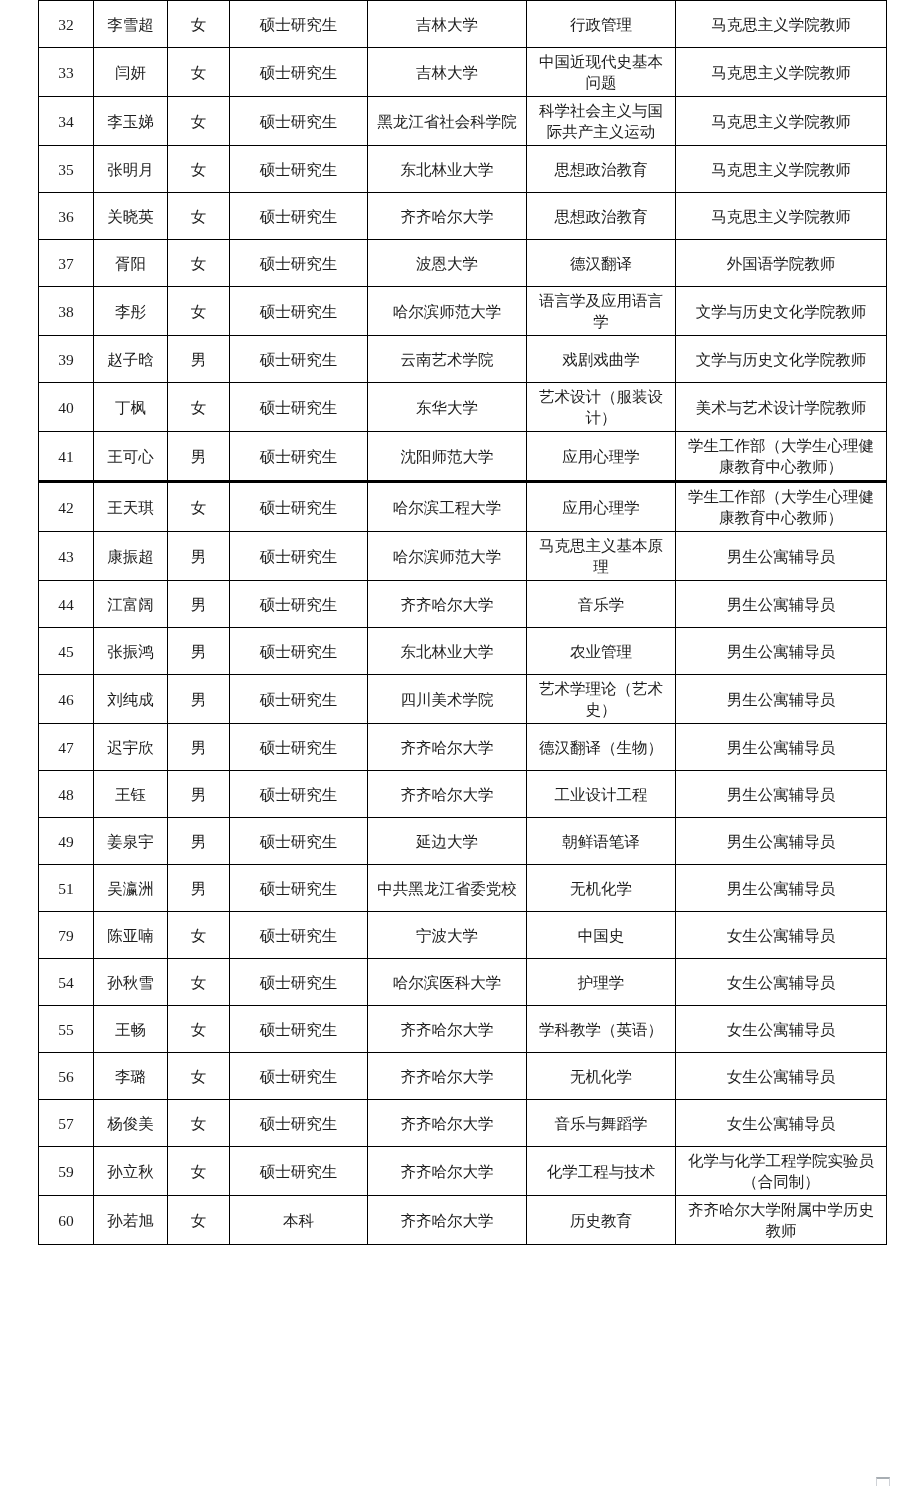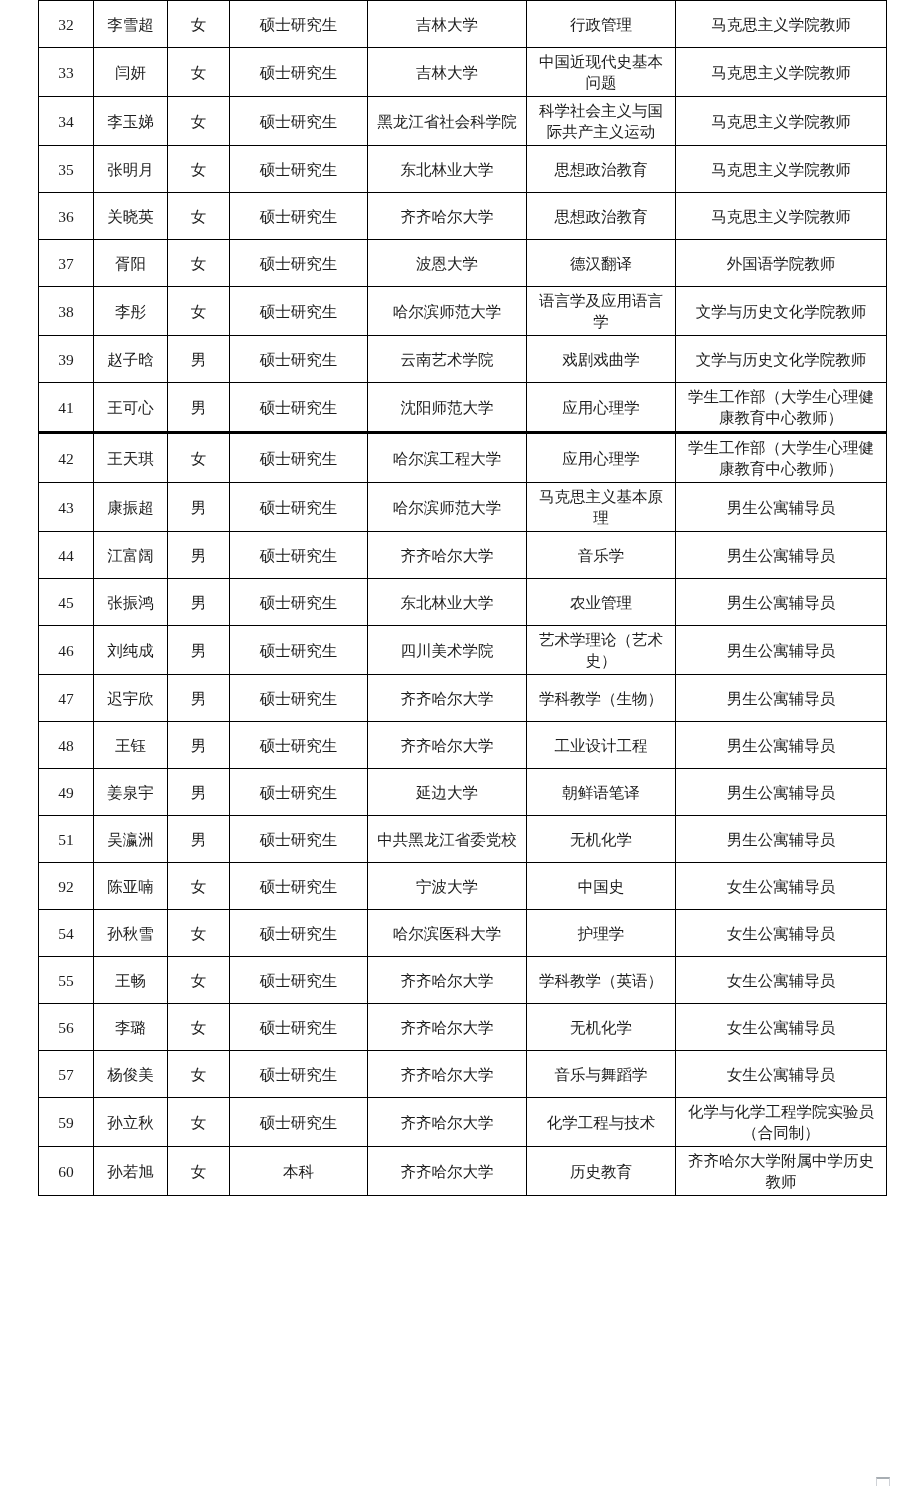--- a/index.html
+++ b/index.html
@@ -132,20 +132,29 @@
       <tr>
         <td>39</td>
         <td>赵子晗</td>
         <td>男</td>
         <td>硕士研究生</td>
         <td>云南艺术学院</td>
         <td>戏剧戏曲学</td>
         <td>文学与历史文化学院教师</td>
       </tr>
       <tr>
+        <td>40</td>
+        <td>丁枫</td>
+        <td>女</td>
+        <td>硕士研究生</td>
+        <td>东华大学</td>
+        <td>艺术设计（服装设计）</td>
+        <td>美术与艺术设计学院教师</td>
+      </tr>
+      <tr>
         <td>41</td>
         <td>王可心</td>
         <td>男</td>
         <td>硕士研究生</td>
         <td>沈阳师范大学</td>
         <td>应用心理学</td>
         <td>学生工作部（大学生心理健康教育中心教师）</td>
       </tr>
       <tr class="page-break">
         <td>42</td>
@@ -191,21 +200,21 @@
         <td>四川美术学院</td>
         <td>艺术学理论（艺术史）</td>
         <td>男生公寓辅导员</td>
       </tr>
       <tr>
         <td>47</td>
         <td>迟宇欣</td>
         <td>男</td>
         <td>硕士研究生</td>
         <td>齐齐哈尔大学</td>
-        <td>学科教学（生物）</td>
+        <td>德汉翻译（生物）</td>
         <td>男生公寓辅导员</td>
       </tr>
       <tr>
         <td>48</td>
         <td>王钰</td>
         <td>男</td>
         <td>硕士研究生</td>
         <td>齐齐哈尔大学</td>
         <td>工业设计工程</td>
         <td>男生公寓辅导员</td>
@@ -222,21 +231,21 @@
       <tr>
         <td>51</td>
         <td>吴瀛洲</td>
         <td>男</td>
         <td>硕士研究生</td>
         <td>中共黑龙江省委党校</td>
         <td>无机化学</td>
         <td>男生公寓辅导员</td>
       </tr>
       <tr>
-        <td>92</td>
+        <td>79</td>
         <td>陈亚喃</td>
         <td>女</td>
         <td>硕士研究生</td>
         <td>宁波大学</td>
         <td>中国史</td>
         <td>女生公寓辅导员</td>
       </tr>
       <tr>
         <td>54</td>
         <td>孙秋雪</td>

